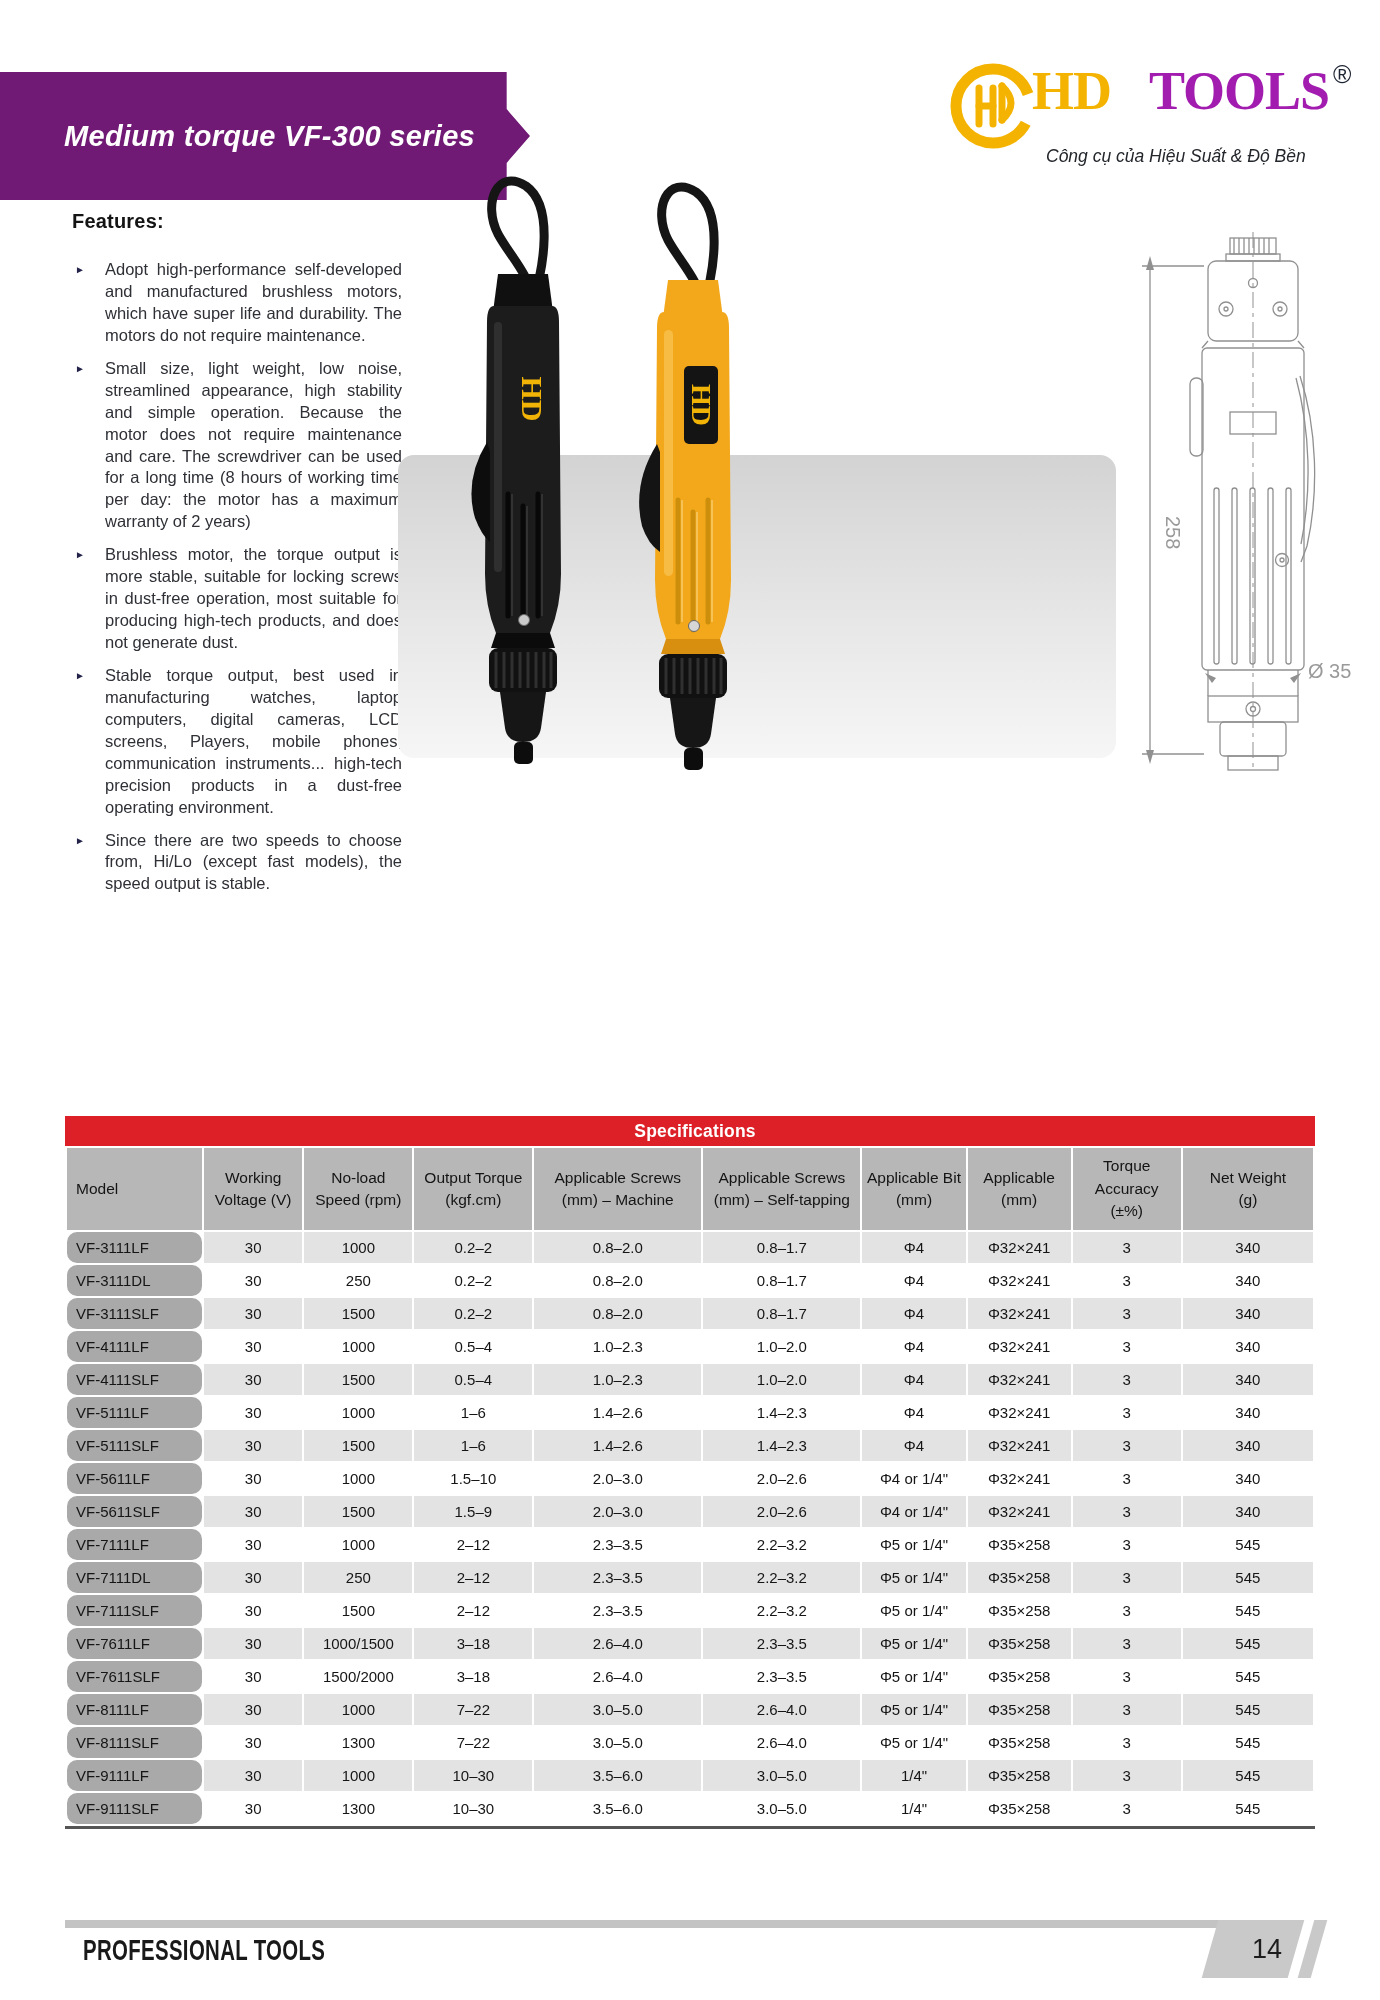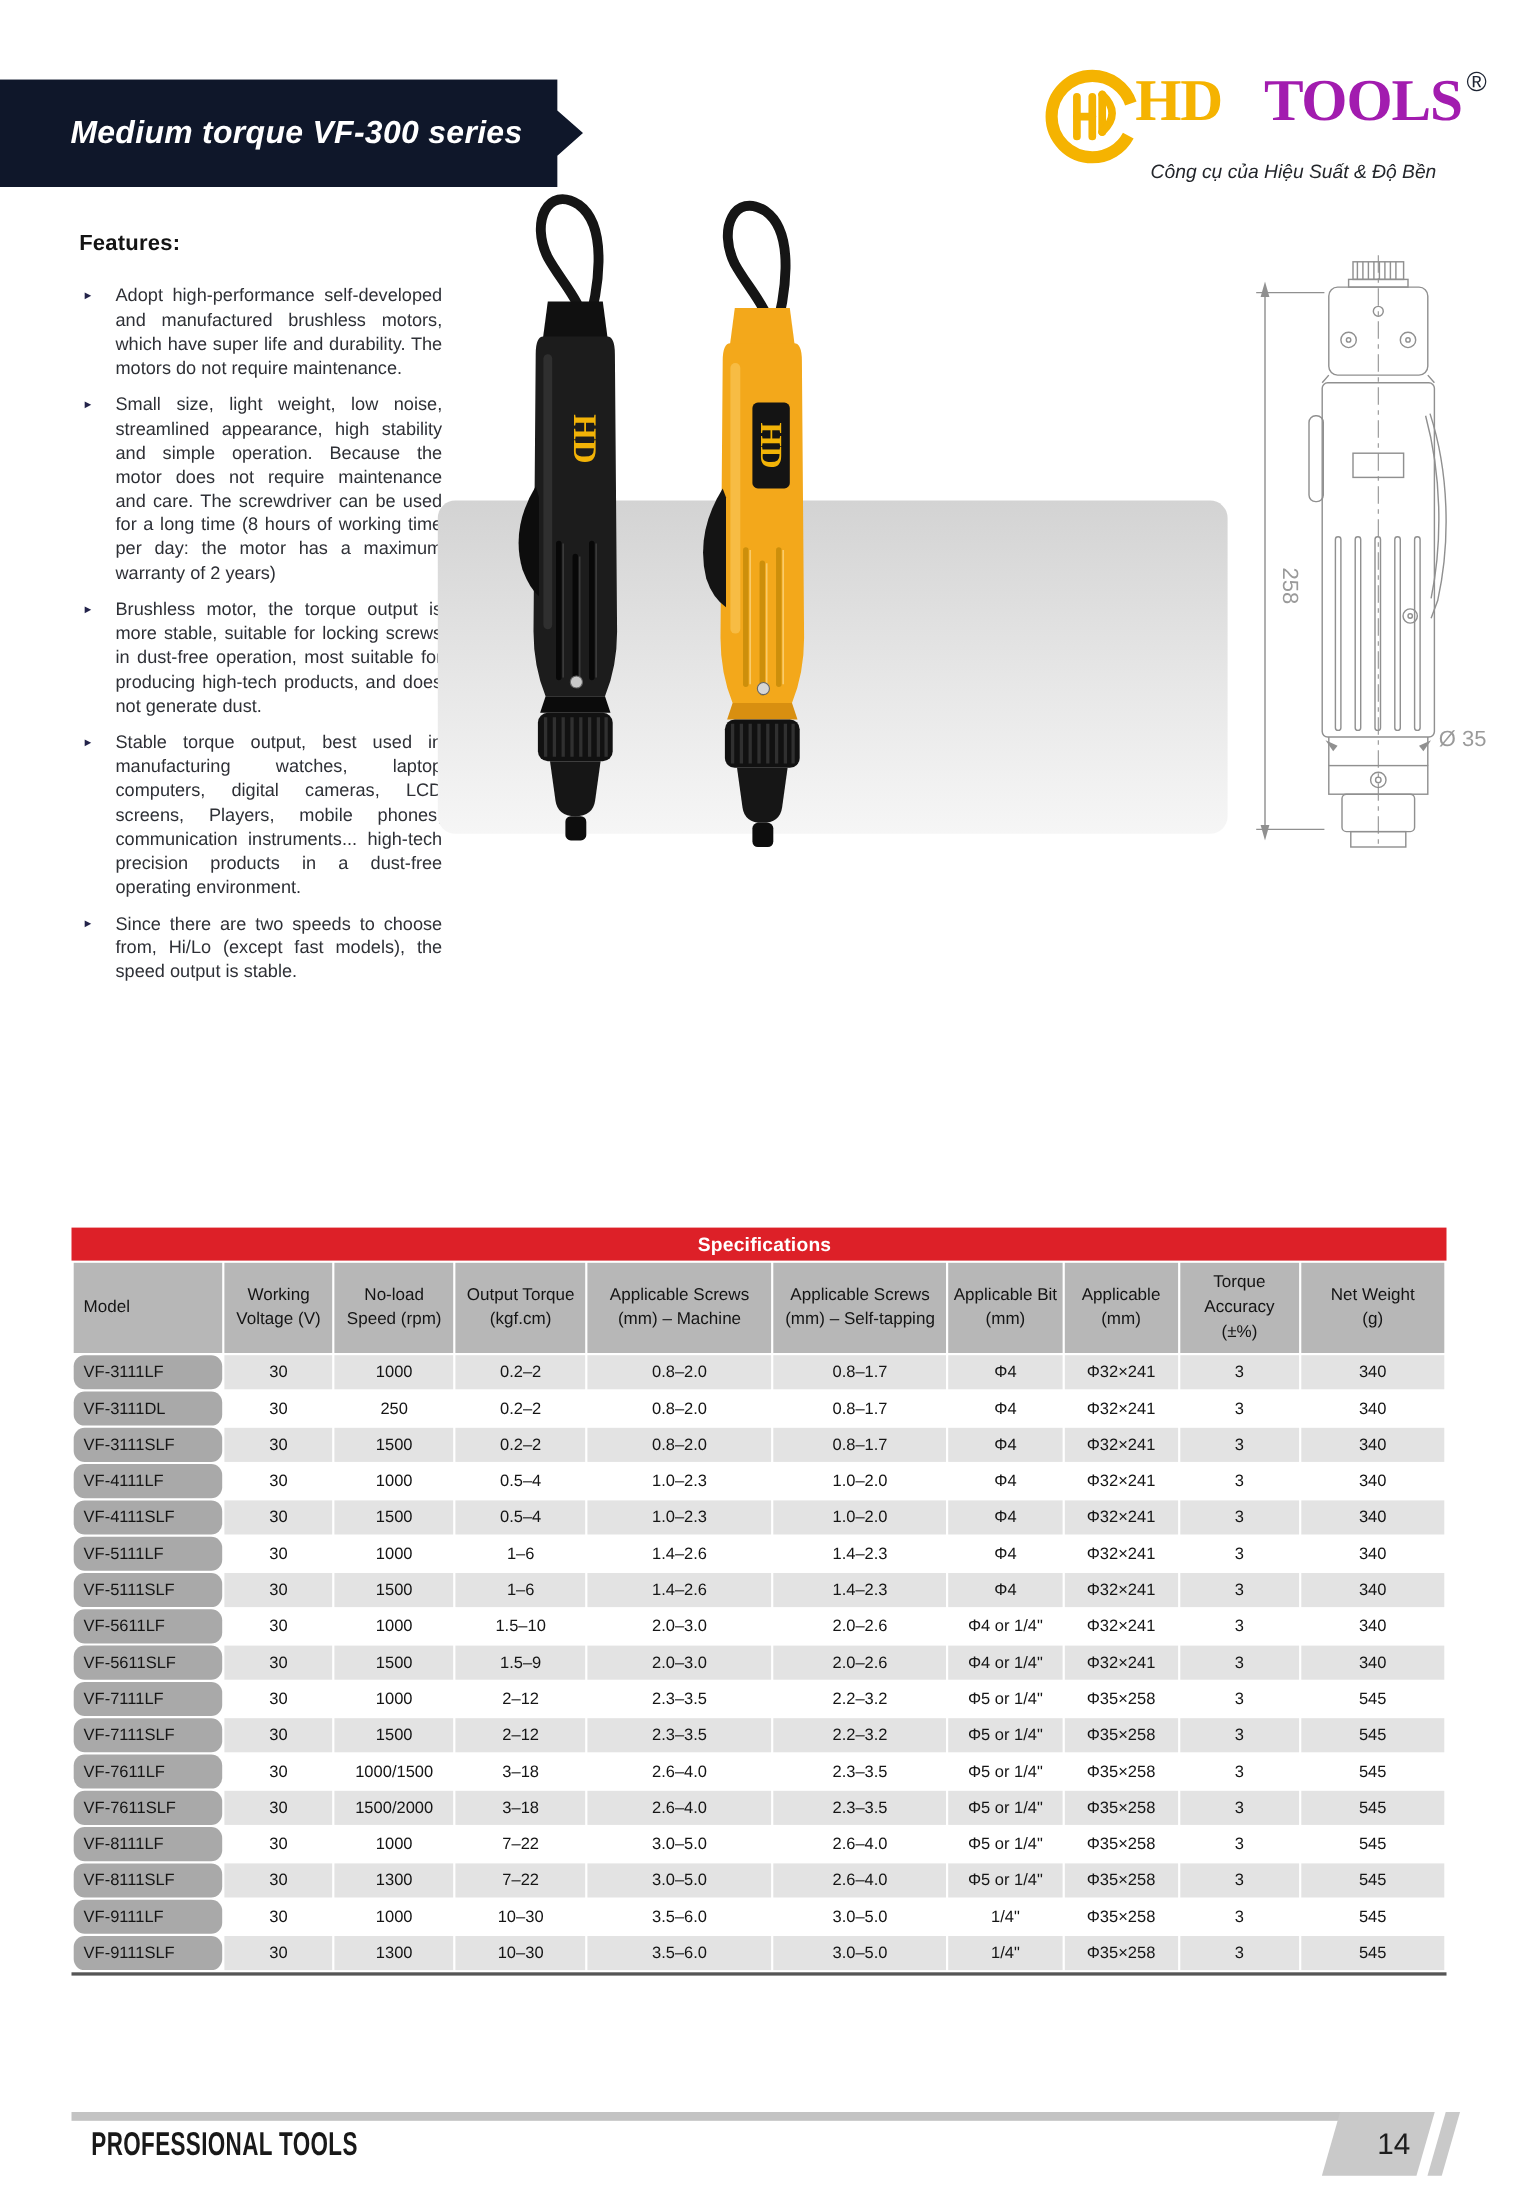--- a/index.html
+++ b/index.html
@@ -3,22 +3,22 @@
 <meta charset="utf-8">
 <style>
   html,body { margin:0; padding:0; background:#888; }
   .page {
     position:relative; width:1380px; height:2000px; background:#ffffff;
     font-family:"Liberation Sans", sans-serif; overflow:hidden; margin:0 auto;
   }
 
   
   .red-banner {
-    position:absolute; left:0; top:72px; width:530px; height:98px;
-    background:#0f172a; display:flex; align-items:center;
+    position:absolute; left:0; top:72px; width:530px; height:128px;
+    background:#701a75; display:flex; align-items:center;
     clip-path:polygon(0 0, 95.6% 0, 95.6% 29%, 100% 50%, 95.6% 71%, 95.6% 100%, 0 100%);
   }
   .red-banner .banner-title {
     margin:0; padding-left:64px; font-size:29px; font-weight:bold; font-style:italic;
     color:#ffffff; letter-spacing:.3px; white-space:nowrap;
   }
 
   
   .logo { position:absolute; left:946px; top:56px; width:410px; height:125px; }
   .logo-mark { position:absolute; left:0; top:2px; width:94px; height:94px; }
@@ -427,20 +427,32 @@
             <td>1000</td>
             <td>2–12</td>
             <td>2.3–3.5</td>
             <td>2.2–3.2</td>
             <td>Φ5 or 1/4"</td>
             <td>Φ35×258</td>
             <td>3</td>
             <td>545</td>
           </tr>
           <tr>
+            <td class="model-cell">VF-7111DL</td>
+            <td>30</td>
+            <td>250</td>
+            <td>2–12</td>
+            <td>2.3–3.5</td>
+            <td>2.2–3.2</td>
+            <td>Φ5 or 1/4"</td>
+            <td>Φ35×258</td>
+            <td>3</td>
+            <td>545</td>
+          </tr>
+          <tr>
             <td class="model-cell">VF-7111SLF</td>
             <td>30</td>
             <td>1500</td>
             <td>2–12</td>
             <td>2.3–3.5</td>
             <td>2.2–3.2</td>
             <td>Φ5 or 1/4"</td>
             <td>Φ35×258</td>
             <td>3</td>
             <td>545</td>

